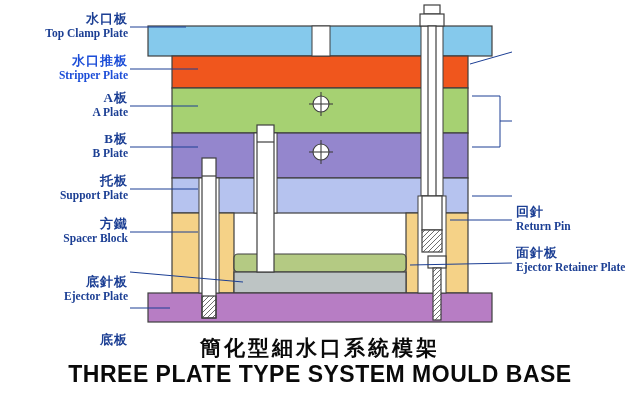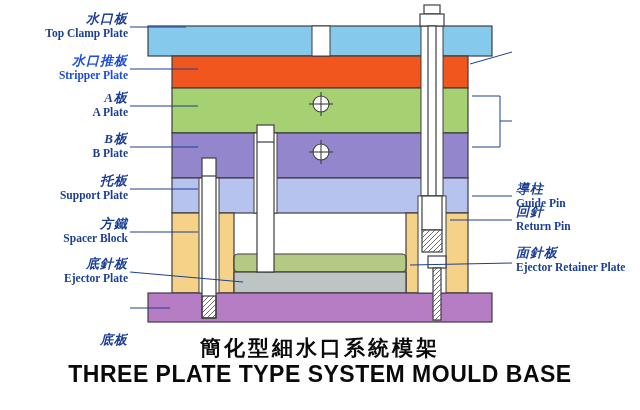--- a/index.html
+++ b/index.html
@@ -1,20 +1,20 @@
 <!DOCTYPE html>
 <html><head>
 <meta charset="utf-8">
 <style>
   html,body{margin:0;padding:0;background:#ffffff;}
   .canvas{position:relative;width:640px;height:410px;background:#ffffff;overflow:hidden;
           font-family:"Liberation Serif",serif;}
   .canvas svg{position:absolute;top:0;left:0;}
   .label{position:absolute;line-height:1.15;white-space:nowrap;}
-  .label .zh{font-size:13px;font-weight:bold;letter-spacing:1px;font-style:italic;}
+  .label .zh{font-size:13px;font-weight:bold;letter-spacing:1px;}
   .label .en{font-size:11.5px;font-weight:bold;}
   .label-left{right:512px;text-align:right;}
   .label-right{left:516px;text-align:left;}
   .title-zh{position:absolute;top:334px;left:0;width:100%;text-align:center;
             font-size:21px;font-weight:bold;letter-spacing:3px;
             font-family:"Liberation Sans",sans-serif;}
   .title-en{position:absolute;top:361px;left:0;width:100%;text-align:center;
             font-size:23px;font-weight:bold;letter-spacing:0.5px;
             font-family:"Liberation Sans",sans-serif;}
 </style>
@@ -116,32 +116,28 @@
     <div class="en">B Plate</div>
   </div>
   <div class="label label-left" style="top: 174px; color: rgb(28, 63, 148);">
     <div class="zh">托板</div>
     <div class="en">Support Plate</div>
   </div>
   <div class="label label-left" style="top: 217px; color: rgb(28, 63, 148);">
     <div class="zh">方鐵</div>
     <div class="en">Spacer Block</div>
   </div>
-  <div class="label label-left" style="top: 257px; color: rgb(28, 63, 148);">
+  <div class="label label-left" style="top: 275px; color: rgb(28, 63, 148);">
     <div class="zh">底針板</div>
     <div class="en">Ejector Plate</div>
   </div>
   <div class="label label-left" style="top: 293px; color: rgb(28, 63, 148); margin-top: 40px;">
     <div class="zh">底板</div>
   </div>
 
-  <div class="label label-right" style="top: 182px; color: rgb(28, 63, 148);">
-    <div class="zh">導柱</div>
-    <div class="en">Guide Pin</div>
-  </div>
   <div class="label label-right" style="top: 246px; color: rgb(28, 63, 148);">
     <div class="zh">面針板</div>
     <div class="en">Ejector Retainer Plate</div>
   </div>
   <div class="label label-right" style="top: 205px; color: rgb(28, 63, 148);">
     <div class="zh">回針</div>
     <div class="en">Return Pin</div>
   </div>
 
   <div class="title-zh" style="color: rgb(10, 10, 10);">簡化型細水口系統模架</div>

